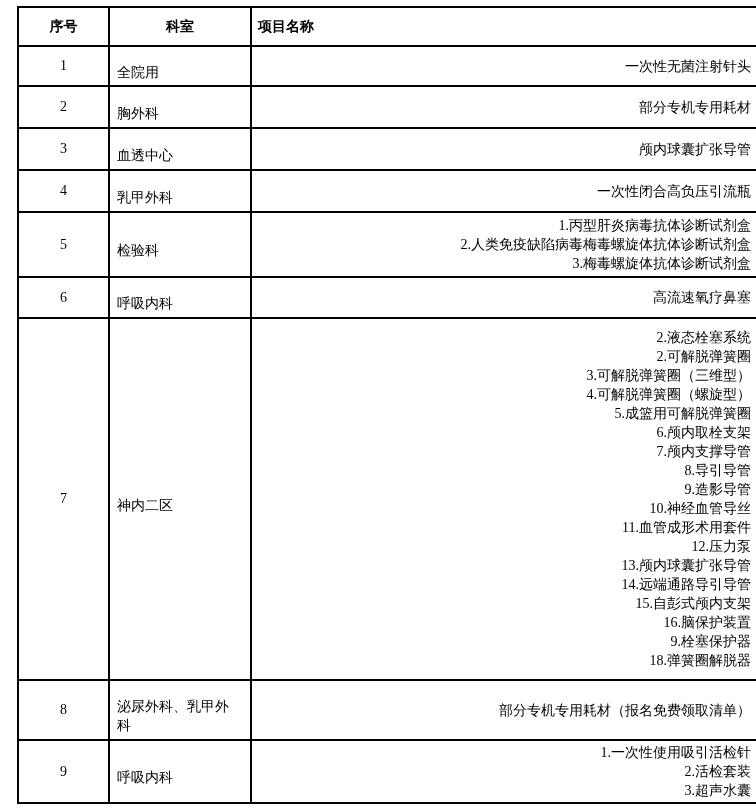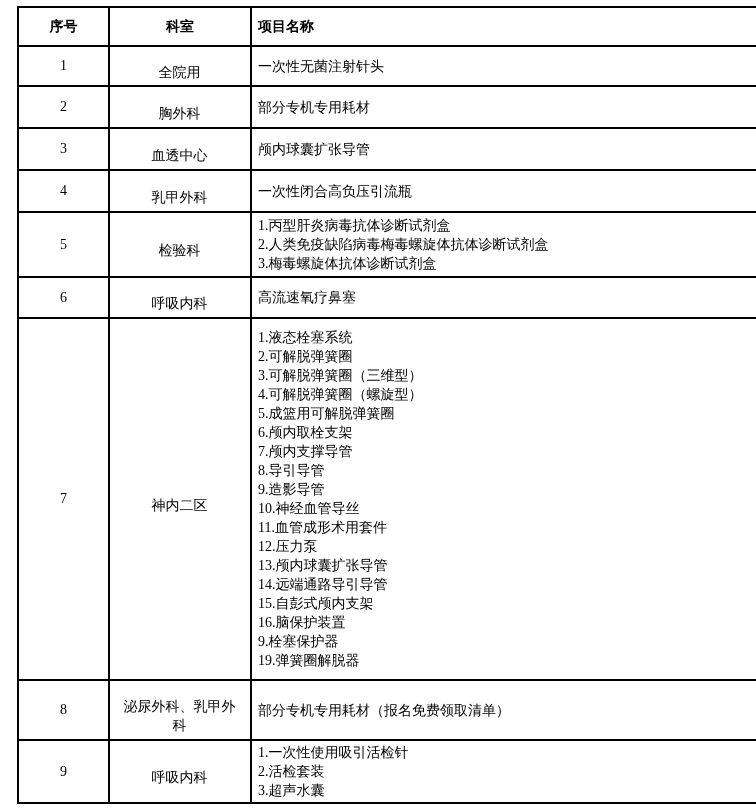--- a/index.html
+++ b/index.html
@@ -21,25 +21,25 @@
   th,td{
     border:2px solid #000000;
     font-size:14px;
     vertical-align:middle;
     padding:0;
     overflow:hidden;
     word-break:break-all;
   }
   th{ font-weight:bold; }
   .c1{ width:89px;  text-align:center; }
-  .c2{ width:140px; text-align:center; padding:14px 8px 2px 7px; }
+  .c2{ width:140px; text-align:left; padding:14px 8px 2px 7px; }
   .c3{ width:493px; text-align:left; padding:2px 12px 2px 6px; }
   th.c1, th.c2{ text-align:center; padding:0; }
   th.c3{ padding-left:6px; }
-  .line{ line-height:19px; }
+  .line{ line-height:19px;text-align:right; }
   .c2{ line-height:19px; }
   thead tr{ height:39px; }
   tr.r0{ height:40px; }
   tr.r1{ height:42px; }
   tr.r2{ height:42px; }
   tr.r3{ height:42px; }
   tr.r4{ height:65px; }
   tr.r5{ height:41px; }
   tr.r6{ height:362px; }
   tr.r7{ height:60px; }
@@ -99,38 +99,38 @@
           <td class="c1">6</td>
           <td class="c2">呼吸内科</td>
           <td class="c3">
             <div class="line">高流速氧疗鼻塞</div>
           </td>
         </tr>
         <tr class="r6">
           <td class="c1">7</td>
           <td class="c2">神内二区</td>
           <td class="c3">
-            <div class="line">1.液态栓塞系统</div>
+            <div class="line">2.液态栓塞系统</div>
             <div class="line">2.可解脱弹簧圈</div>
             <div class="line">3.可解脱弹簧圈（三维型）</div>
             <div class="line">4.可解脱弹簧圈（螺旋型）</div>
             <div class="line">5.成篮用可解脱弹簧圈</div>
             <div class="line">6.颅内取栓支架</div>
             <div class="line">7.颅内支撑导管</div>
             <div class="line">8.导引导管</div>
             <div class="line">9.造影导管</div>
             <div class="line">10.神经血管导丝</div>
             <div class="line">11.血管成形术用套件</div>
             <div class="line">12.压力泵</div>
             <div class="line">13.颅内球囊扩张导管</div>
             <div class="line">14.远端通路导引导管</div>
             <div class="line">15.自彭式颅内支架</div>
             <div class="line">16.脑保护装置</div>
             <div class="line">9.栓塞保护器</div>
-            <div class="line">19.弹簧圈解脱器</div>
+            <div class="line">18.弹簧圈解脱器</div>
           </td>
         </tr>
         <tr class="r7">
           <td class="c1">8</td>
           <td class="c2">泌尿外科、乳甲外科</td>
           <td class="c3">
             <div class="line">部分专机专用耗材（报名免费领取清单）</div>
           </td>
         </tr>
         <tr class="r8">

